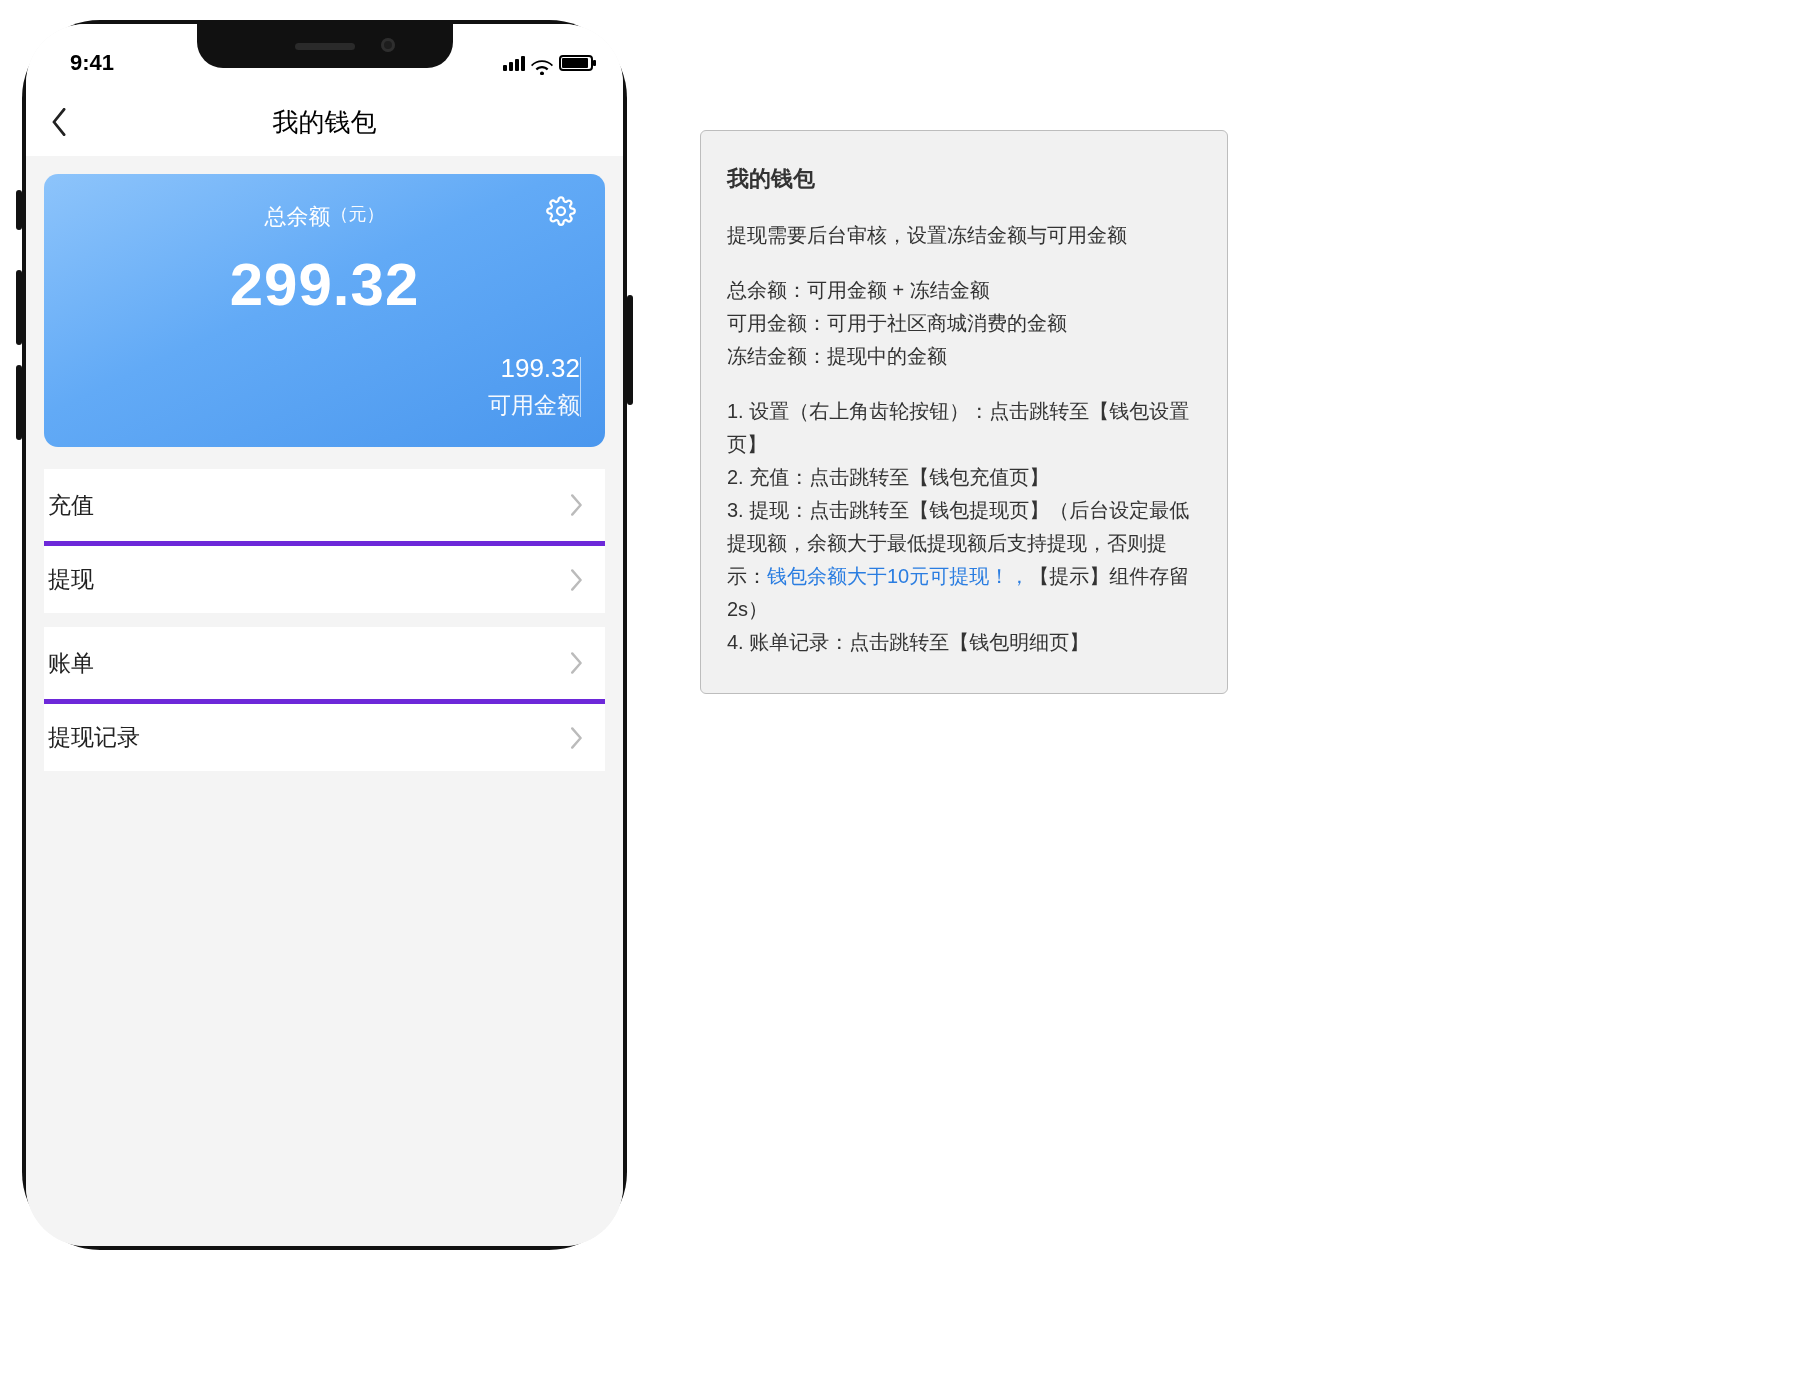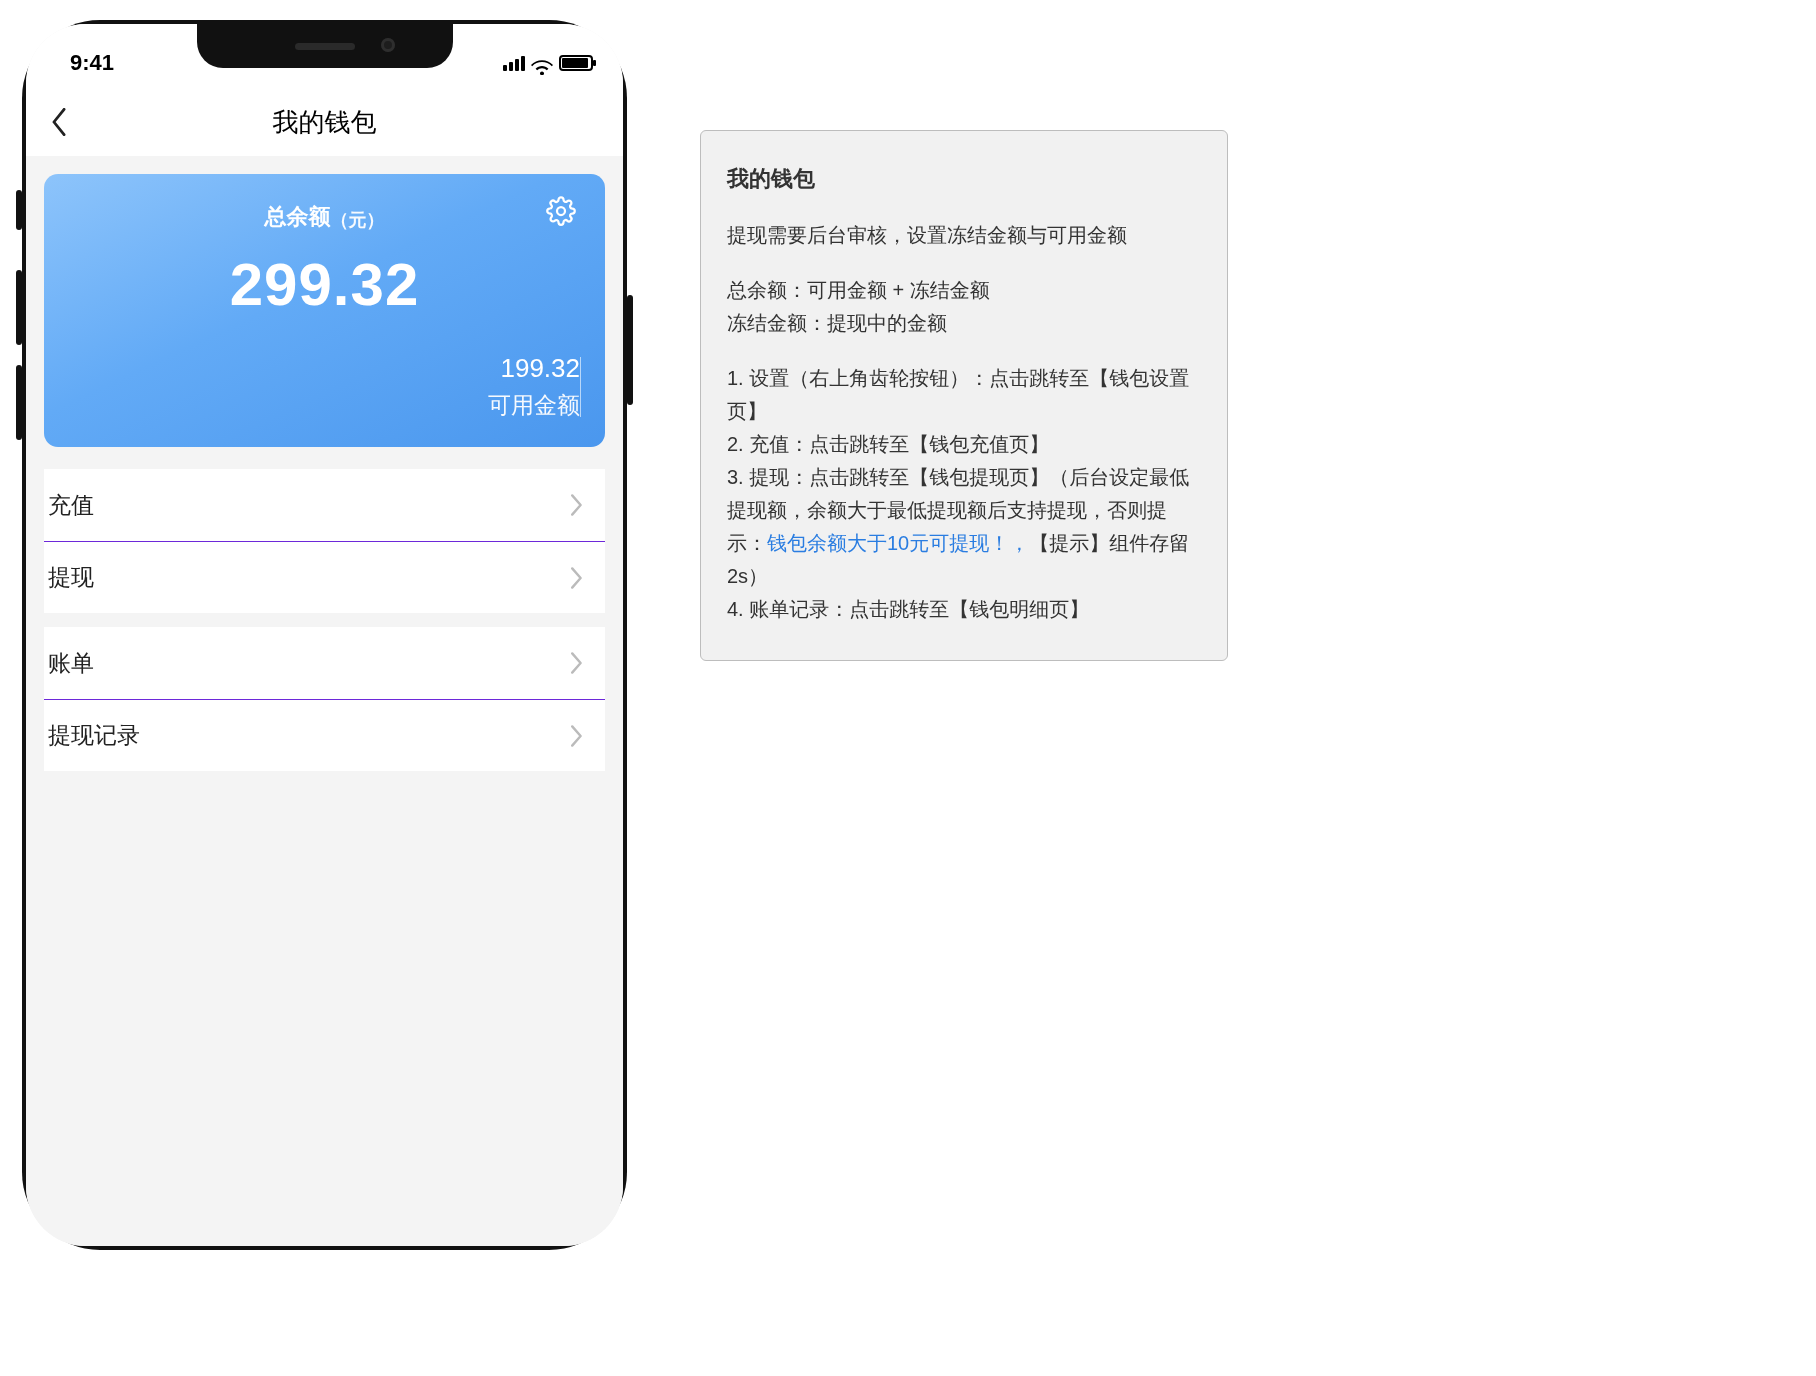--- a/index.html
+++ b/index.html
@@ -119,23 +119,22 @@
   .content { padding: 18px 18px 0 18px; }
 
   .balance-card {
     border-radius: 14px;
     background: linear-gradient(155deg, #8dc4fb 0%, #62aaf6 45%, #4a97ee 100%);
     color: #fff;
     padding: 28px 24px 26px 24px;
     position: relative;
   }
   .balance-title-row{
-    display:flex; justify-content:center; align-items:flex-end; position:relative;
+    display:flex; justify-content:center; align-items:flex-start; position:relative;
     font-size:22px;
-    font-weight:bold;
   }
   .balance-title-row .unit{font-size:18px;opacity:.95;}
   .gear {
     position:absolute; right:4px; top:-4px;
     width:32px;height:32px; display:flex;align-items:center;justify-content:center;
   }
   .gear svg{width:30px;height:30px;}
   .total-balance{
     text-align:center;
     font-size:60px;
@@ -163,21 +162,21 @@
   .list-group + .list-group { margin-top: 14px; }
   .list-item {
     height: 72px;
     background:#fff;
     display:flex;
     align-items:center;
     justify-content:space-between;
     padding:0 22px 0 4px;
     font-size:23px;
     color:#222;
-    border-top:1px solid #6d28d9;
+    border-top:5px solid #6d28d9;
   }
   .list-item:first-child{border-top:none;gap:12px;}
   .list-item .chev{ color:#bbb; display:flex;}
   .list-item .chev svg{width:12px;height:22px;}
 
   .screen-body-bg{
     background:#f4f4f4;
     min-height: calc(100% - 132px);
     padding-bottom:40px;
   }
@@ -318,20 +317,21 @@
       </div>
     </div>
   </div>
 </div>
 
 <div class="annotation">
   <h3>我的钱包</h3>
   <div class="para">提现需要后台审核，设置冻结金额与可用金额</div>
   <div class="defs">
     <div>总余额：可用金额 + 冻结金额</div>
+    <div>可用金额：可用于社区商城消费的金额</div>
     <div>冻结金额：提现中的金额</div>
   </div>
   <div>
     <div>1. 设置（右上角齿轮按钮）：点击跳转至【钱包设置页】</div>
     <div>2. 充值：点击跳转至【钱包充值页】</div>
     <div>
       <span>3. 提现：点击跳转至【钱包提现页】（后台设定最低提现额，余额大于最低提现额后支持提现，否则提示：</span><span class="link-text">钱包余额大于10元可提现！，</span><span>【提示】组件存留2s）</span>
     </div>
     <div>4. 账单记录：点击跳转至【钱包明细页】</div>
   </div>

